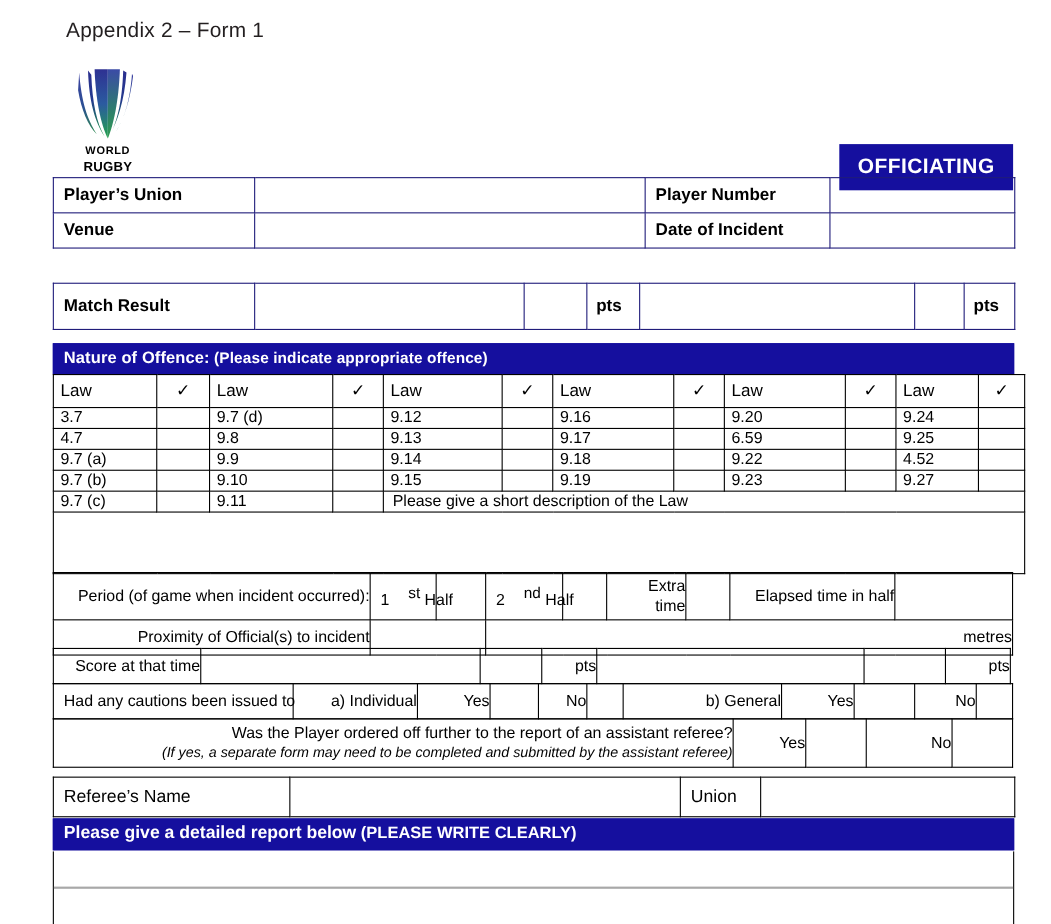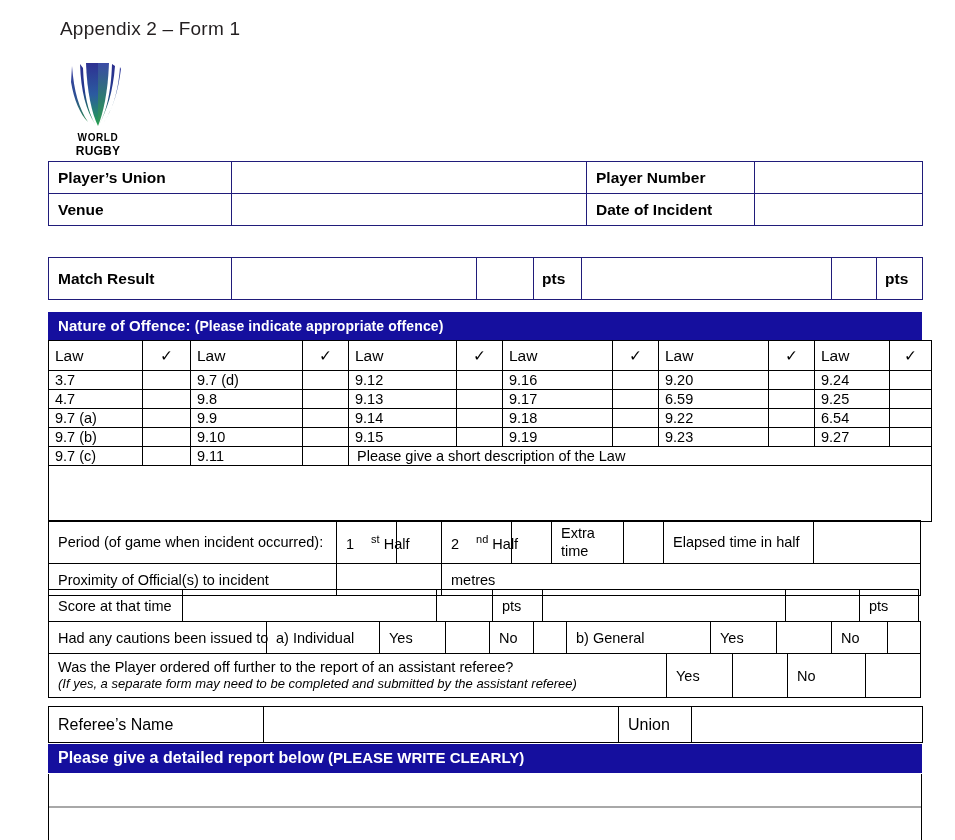--- a/index.html
+++ b/index.html
@@ -105,33 +105,34 @@
   .t-laws td.desc { padding-left: 8px; }
   .t-laws tr.freearea td {
     height: 56px; border-left: 1.4px solid #000; border-right: 1.4px solid #000;
     border-bottom: 1.4px solid #000; border-top: none;
   }
 
   
   .t-info {
     position: absolute; left: 48px; top: 520px; width: 736px;
     border: 1.4px solid #000;
+    text-align: right;
   }
   .t-info td {
     border: 1px solid #000;
     font-size: 14.5px;
     height: 32px;
     padding: 0 0 0 9px;
     white-space: nowrap;
   }
   .t-info td.two-line { white-space: normal; line-height: 1.25; padding: 3px 0 3px 9px; }
   .t-info .q-main { font-size: 14.5px; display: block; }
   .t-info .q-note { font-size: 13px; font-style: italic; display: block; }
   .t-info td.tall { height: 44px; }
-  sup { font-size: 11px; vertical-align: super; margin-left: 17px; }
+  sup { font-size: 14px; vertical-align: super; margin-left: 17px; }
 
   
   .t-ref {
     position: absolute; left: 48px; top: 706px; width: 874px;
     border: 1.4px solid #000;
   }
   .t-ref td {
     border: 1px solid #000;
     font-size: 16px;
     height: 36px;
@@ -195,20 +196,21 @@
         <path d="M60,2 C59,32 54,50 47,63 C55,48 61,30 63,4 Z" fill="url(#g2)"></path>
         <path d="M68,5 C66,32 60,48 52,60 C61,46 66,30 69,7 Z" fill="url(#g1)"></path>
       </svg>
       <div class="logo-text">
         <span class="l1">WORLD</span>
         <span class="l2">RUGBY</span>
       </div>
     </div>
 
 
+    <div class="officiating">OFFICIATING</div>
   </div>
 
   <table class="t-details">
     <colgroup>
       <col style="width:183px">
         <col style="width:355px">
         <col style="width:168px">
         <col style="width:168px">
     </colgroup>
     <tbody>
@@ -318,21 +320,21 @@
           <td>9.7 (a)</td>
           <td></td>
           <td>9.9</td>
           <td></td>
           <td>9.14</td>
           <td></td>
           <td>9.18</td>
           <td></td>
           <td>9.22</td>
           <td></td>
-          <td>6.54</td>
+          <td>4.52</td>
           <td></td>
         </tr>
         <tr>
           <td>9.7 (b)</td>
           <td></td>
           <td>9.10</td>
           <td></td>
           <td>9.15</td>
           <td></td>
           <td>9.19</td>

